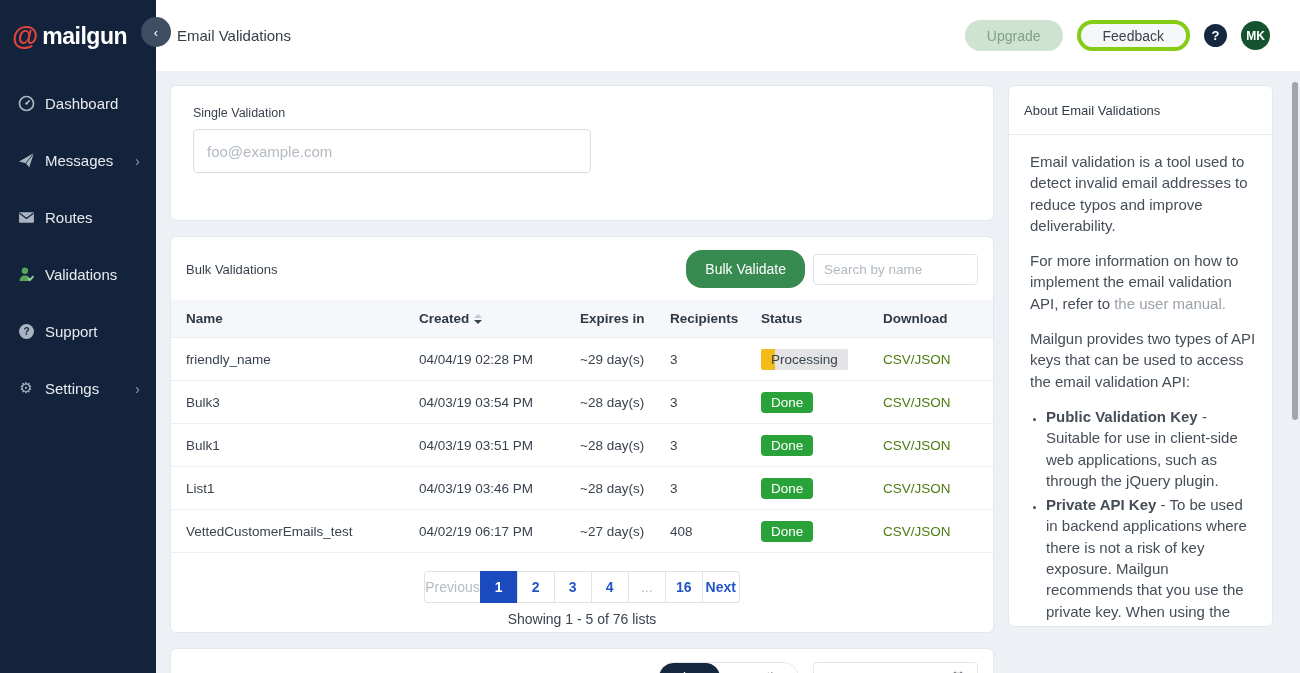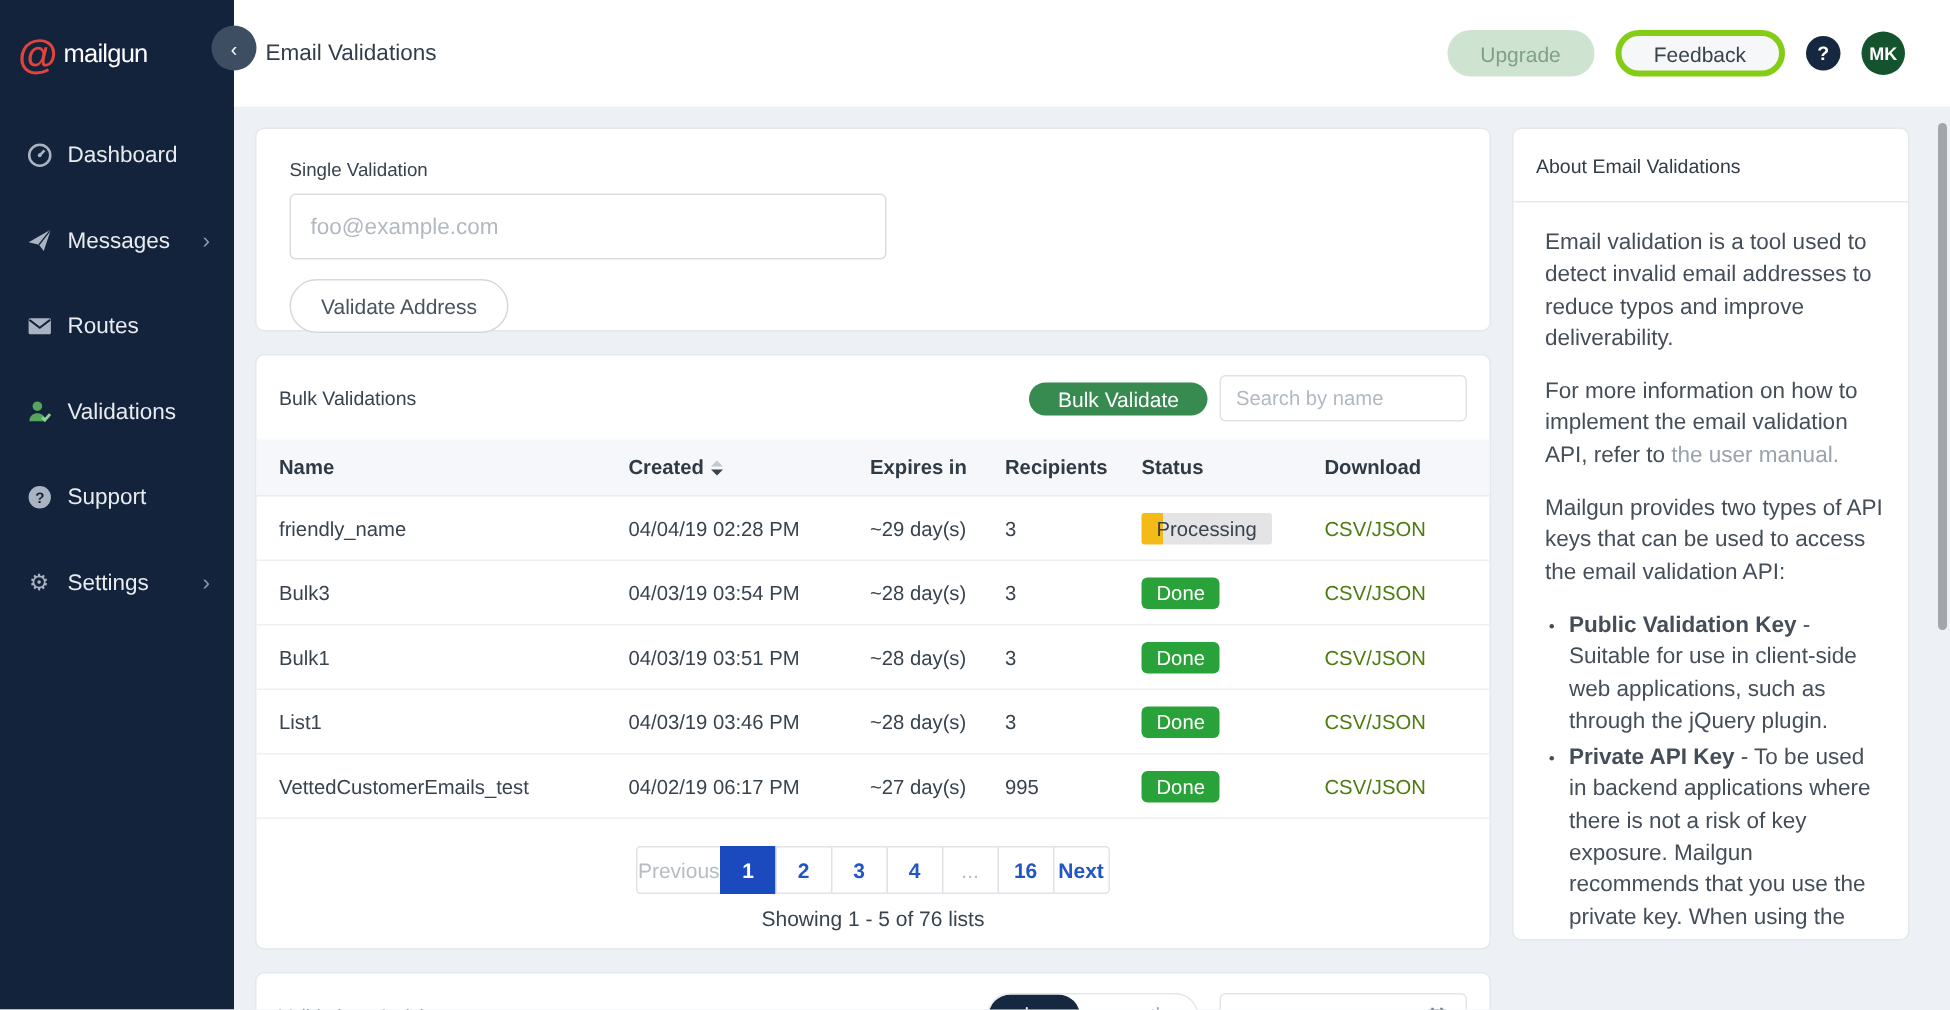--- a/index.html
+++ b/index.html
@@ -3,21 +3,21 @@
 <meta charset="utf-8">
 <style>
   * { margin:0; padding:0; box-sizing:border-box; }
   html,body { width:1300px; height:673px; overflow:hidden; }
   body { font-family:"Liberation Sans", sans-serif; background:#edf0f4; position:relative; color:#39434e; }
 
   
   .sidebar { position:absolute; left:0; top:0; width:156px; height:673px; background:#12233b; z-index:2; }
   .logo { display:flex; align-items:center; gap:4px; padding:16px 0 0 12px; height:56px; }
   .logo-at { color:#e2443b; font-size:27px; font-weight:bold; line-height:1; }
-  .logo-text { color:#ffffff; font-size:17px; font-weight:normal; letter-spacing:-0.5px; }
+  .logo-text { color:#ffffff; font-size:23px; font-weight:bold; letter-spacing:-0.5px; }
   .nav { margin-top:30px; }
   .nav-item { display:flex; align-items:center; height:34px; padding-left:17px; margin-bottom:23px; cursor:pointer; }
   .nav-icon { width:18px; height:18px; display:flex; align-items:center; justify-content:center; margin-right:10px; color:#aab3c2; font-size:15px; }
   .nav-label { color:#e8ebf0; font-size:15px; font-weight:500; }
   .nav-chevron { margin-left:auto; margin-right:16px; color:#8f99a9; font-size:15px; }
   .collapse-btn { position:absolute; left:141px; top:17px; width:30px; height:30px; border-radius:50%; background:#3d4e63; color:#fff; display:flex; align-items:center; justify-content:center; font-size:13px; z-index:5; cursor:pointer; }
 
   
   .topbar { position:absolute; left:156px; top:0; width:1144px; height:71px; background:#ffffff; display:flex; align-items:center; }
   .page-title { margin-left:21px; font-size:15px; color:#323d49; }
@@ -32,21 +32,21 @@
   .card { position:absolute; background:#fff; border:1px solid #e4e7eb; border-radius:6px; }
   .card-single { left:170px; top:85px; width:824px; height:136px; padding:20px 22px; }
   .section-label { font-size:12.5px; color:#39434e; margin-bottom:9px; }
   .single-input { width:398px; height:44px; border:1px solid #d9dde2; border-radius:4px; padding:0 13px; font-size:15px; color:#39434e; font-family:inherit; }
   .single-input::placeholder, .search-input::placeholder, input::placeholder { color:#b2b9c0; }
   .validate-btn { margin-top:13px; height:36px; padding:0 20px; border-radius:18px; background:#fff; border:1px solid #d4d8dd; color:#49535d; font-size:14px; cursor:pointer; font-family:inherit; }
 
   .card-bulk { left:170px; top:236px; width:824px; height:397px; }
   .bulk-head { display:flex; align-items:center; padding:13px 15px 12px 15px; }
   .bulk-title { font-size:13px; color:#39434e; }
-  .bulk-validate-btn { margin-left:auto; height:22px; padding:0 19px; border-radius:16px; border:none; background:#378a50; color:#fff; font-size:14px; cursor:pointer; font-family:inherit; }
+  .bulk-validate-btn { margin-left:auto; height:38px; padding:0 19px; border-radius:16px; border:none; background:#378a50; color:#fff; font-size:14px; cursor:pointer; font-family:inherit; }
   .search-input { margin-left:8px; width:165px; height:31px; border:1px solid #dfe3e8; border-radius:4px; padding:0 10px; font-size:13.5px; font-family:inherit; color:#39434e; }
 
   .vtable { width:100%; font-size:13.5px; }
   .vrow { display:grid; grid-template-columns:233px 161px 90px 91px 122px 1fr; align-items:center; height:43px; border-bottom:1px solid #edeff2; padding:0 0 0 15px; }
   .vrow > div { padding-right:6px; }
   .vhead { background:#f5f7fa; height:38px; font-weight:bold; color:#2f3a45; border-bottom:1px solid #e9ecef; }
   .sort-wrap { display:inline-flex; flex-direction:column; margin-left:5px; vertical-align:middle; gap:2px; }
   .tri-up { width:0; height:0; border-left:4px solid transparent; border-right:4px solid transparent; border-bottom:4px solid #c3c9cf; }
   .tri-down { width:0; height:0; border-left:4px solid transparent; border-right:4px solid transparent; border-top:4px solid #39434e; }
   .dl-link { color:#4d7c0f; cursor:pointer; }
@@ -162,23 +162,20 @@
     <button class="pill-btn upgrade">Upgrade</button>
     <button class="pill-btn feedback">Feedback</button>
     <div class="help-circle">?</div>
     <div class="avatar">MK</div>
   </div>
 </div>
 
 <div class="card card-single">
   <div class="section-label">Single Validation</div>
   <input class="single-input" placeholder="foo@example.com" style="">
-  <div>
-    <button class="validate-btn">Validate Address</button>
-  </div>
 </div>
 
 <div class="card card-bulk">
   <div class="bulk-head">
     <span class="bulk-title">Bulk Validations</span>
     <button class="bulk-validate-btn">Bulk Validate</button>
     <input class="search-input" placeholder="Search by name" style="">
   </div>
 
   <div class="vtable">
@@ -225,21 +222,21 @@
       <div>04/03/19 03:46 PM</div>
       <div>~28 day(s)</div>
       <div>3</div>
       <div><span class="badge done">Done</span></div>
       <div><span class="dl-link">CSV/JSON</span></div>
     </div>
     <div class="vrow">
       <div>VettedCustomerEmails_test</div>
       <div>04/02/19 06:17 PM</div>
       <div>~27 day(s)</div>
-      <div>995</div>
+      <div>408</div>
       <div><span class="badge done">Done</span></div>
       <div><span class="dl-link">CSV/JSON</span></div>
     </div>
   </div>
 
   <div class="pagination">
     <div class="page-btn disabled">Previous</div>
     <div class="page-btn active">1</div>
     <div class="page-btn">2</div>
     <div class="page-btn">3</div>

